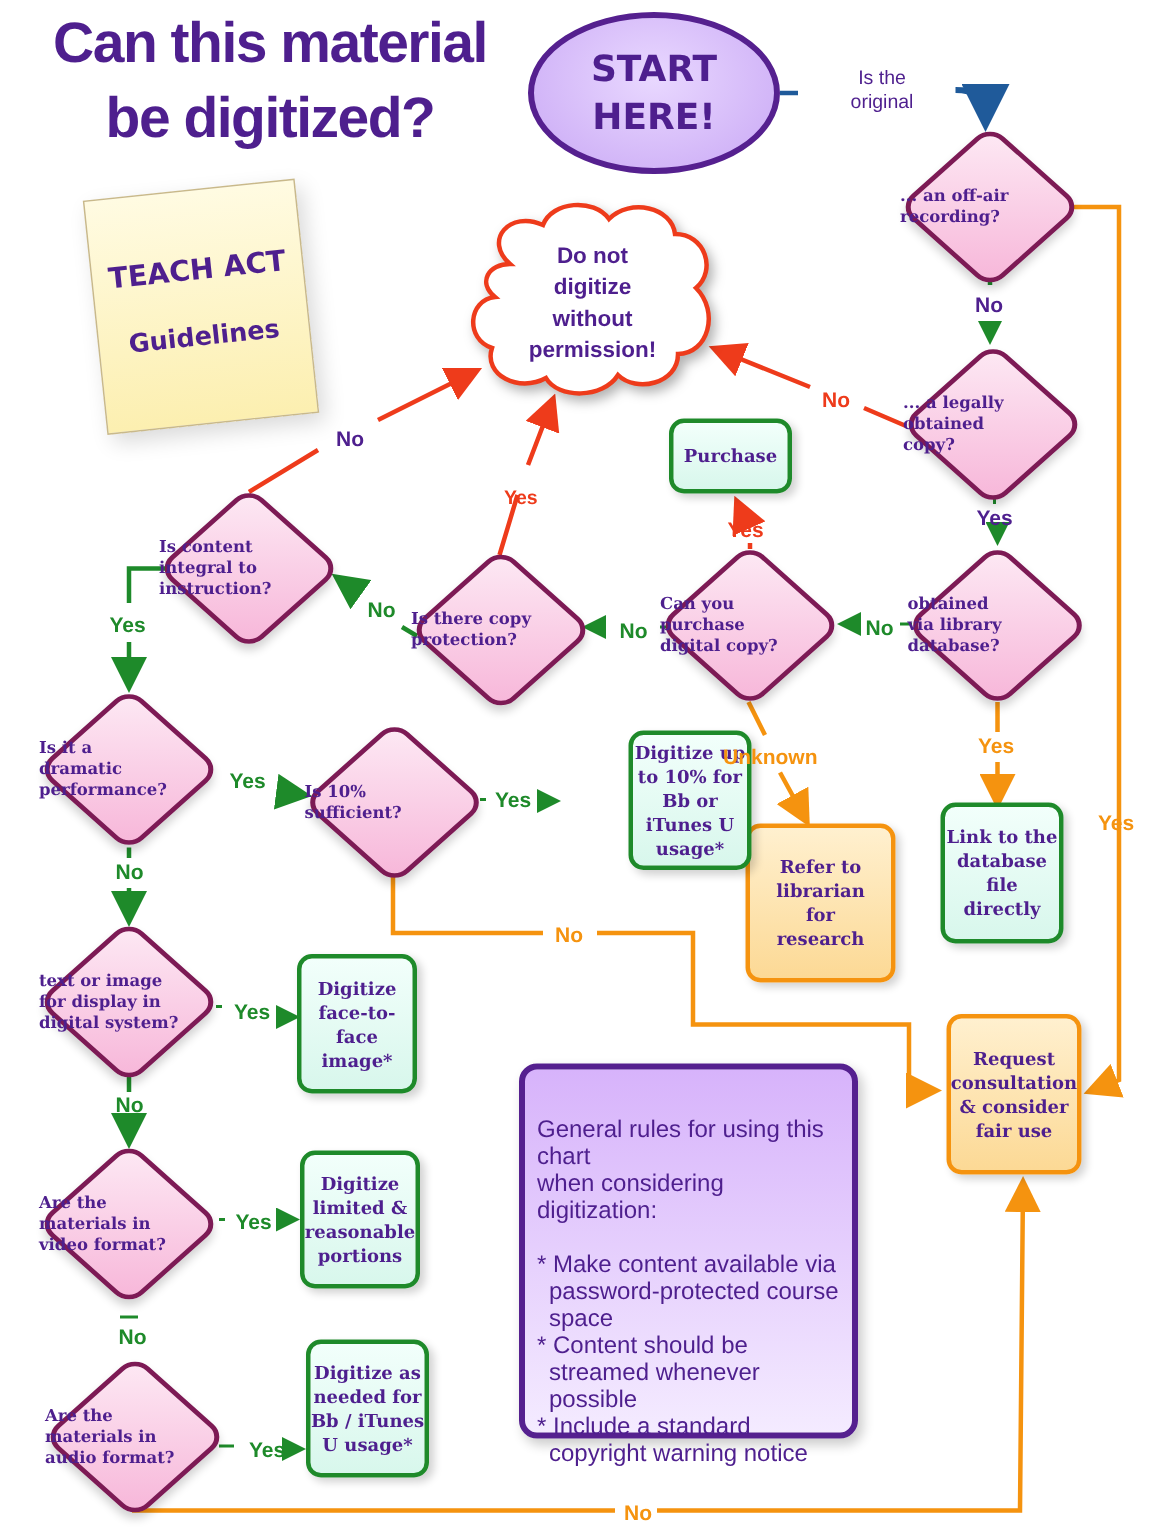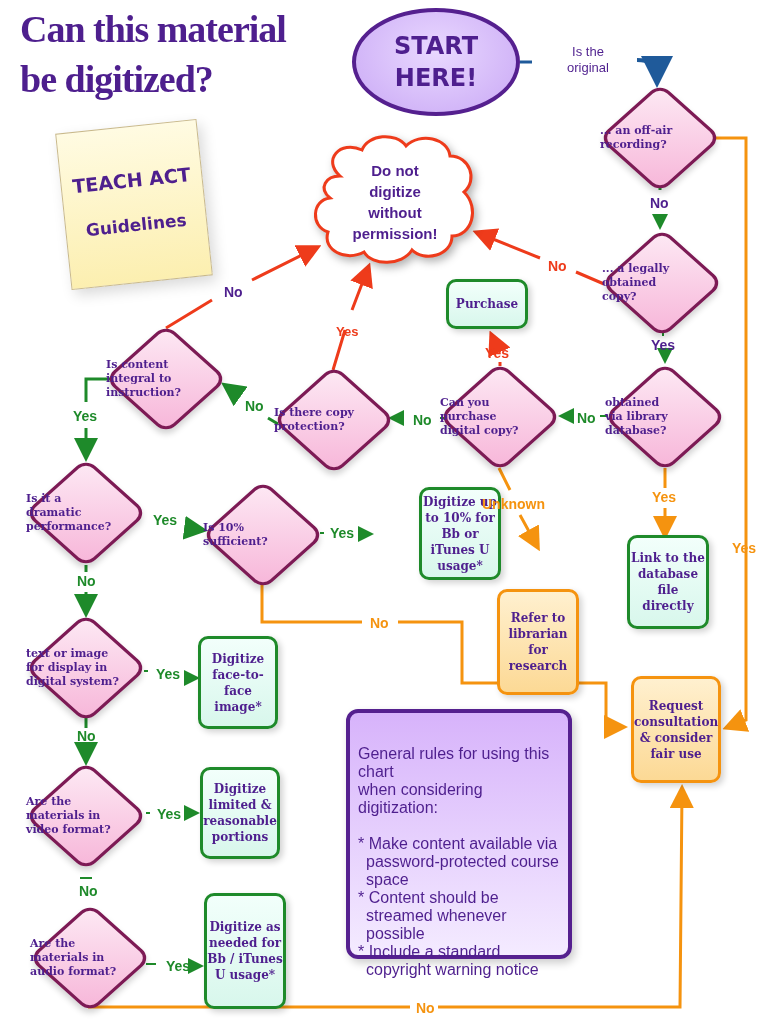--- a/index.html
+++ b/index.html
@@ -1,18 +1,18 @@
 <!DOCTYPE html>
 <html><head>
 <meta charset="utf-8">
 <style>
   html, body { margin: 0; padding: 0; background: #ffffff; }
   body { width: 770px; height: 1024px; position: relative; overflow: hidden; font-family: "Liberation Sans", sans-serif; }
   #canvas { position: absolute; left: 0; top: 0; width: 770px; height: 1024px; }
-  .title { position: absolute; left: 20px; top: 4px; width: 320px; color: #4e1f8e; font-family: Liberation Serif, serif; font-weight: bold; font-size: 38px; line-height: 50px; letter-spacing: -1px; }
+  .title { position: absolute; left: 20px; top: 4px; width: 320px; text-align: center; color: #4e1f8e; font-family: Liberation Sans, sans-serif; font-weight: bold; font-size: 38px; line-height: 50px; letter-spacing: -1px; }
   .title div { white-space: nowrap; }
   .sticky { position: absolute; left: 63px; top: 126px; width: 140px; height: 155px; background: linear-gradient(180deg,#fffbe2 0%,#fcefb0 100%); border: 1px solid #c9b98a; transform: rotate(-6deg); box-shadow: 4px 6px 14px rgba(0,0,0,0.15); color: #4e1f8e; font-family: "DejaVu Sans", sans-serif; font-weight: bold; text-align: center; }
   .sticky .l1 { position: absolute; top: 42px; left: 0; right: 0; font-size: 19px; letter-spacing: 0px; }
   .sticky .l2 { position: absolute; top: 88px; left: 0; right: 0; font-size: 17px; }
   .start { position: absolute; left: 352px; top: 8px; width: 168px; height: 108px; border-radius: 50%; background: radial-gradient(ellipse at 50% 40%, #e9d8ff 0%, #c9a8f5 100%); border: 4px solid #55208f; box-sizing: border-box; color: #4e1f8e; font-family: "DejaVu Sans", sans-serif; font-weight: bold; font-size: 24px; text-align: center; display: flex; flex-direction: column; justify-content: center; line-height: 32px; }
   .cloud-text { position: absolute; left: 318px; top: 160px; width: 154px; text-align: center; color: #4e1f8e; font-weight: bold; font-size: 15px; line-height: 21px; }
   .diamond { position: absolute; width: 120px; height: 110px; }
   .diamond .shape { position: absolute; left: 50%; top: 50%; width: 78px; height: 78px; transform: translate(-50%,-50%) scaleX(1.12) rotate(45deg); border: 3px solid #7d1a55; border-radius: 12px; background: linear-gradient(135deg,#fde9f4 0%,#f7b6d9 100%); box-shadow: 3px 3px 6px rgba(0,0,0,0.18); box-sizing: border-box; }
   .diamond .txt { position: absolute; left: 0; right: 0; top: 50%; transform: translateY(-50%); text-align: left; color: #4e1f8e; font-family: "DejaVu Serif", serif; font-weight: bold; font-size: 11px; line-height: 14px; }
   .box { position: absolute; border-radius: 10px; border: 3px solid #1e8a2a; background: linear-gradient(180deg,#f2fffb 0%,#d8f7ec 100%); box-shadow: 3px 3px 6px rgba(0,0,0,0.18); color: #4e1f8e; font-family: "DejaVu Serif", serif; font-weight: bold; font-size: 12px; line-height: 16px; text-align: center; display: flex; align-items: center; justify-content: center; box-sizing: border-box; }
@@ -216,21 +216,21 @@
   <div>Purchase</div>
 </div>
 <div class="box" style="left:627px;top:535px;width:82px;height:94px;">
   <div>
       <div>Link to the</div>
       <div>database</div>
       <div>file</div>
       <div>directly</div>
     </div>
 </div>
-<div class="box orange" style="left:497px;top:549px;width:82px;height:106px;margin-top:40px;">
+<div class="box orange" style="left:497px;top:549px;width:100px;height:106px;">
   <div>
       <div>Refer to</div>
       <div>librarian</div>
       <div>for</div>
       <div>research</div>
     </div>
 </div>
 <div class="box" style="left:372px;top:487px;width:82px;height:93px;margin-left:47px;">
   <div>
       <div>Digitize up</div>
@@ -249,21 +249,21 @@
     </div>
 </div>
 <div class="box" style="left:200px;top:767px;width:80px;height:92px;">
   <div>
       <div>Digitize</div>
       <div>limited &amp;</div>
       <div>reasonable</div>
       <div>portions</div>
     </div>
 </div>
-<div class="box" style="left:204px;top:893px;width:82px;height:116px;">
+<div class="box" style="left:204px;top:893px;width:82px;height:92px;">
   <div>
       <div>Digitize as</div>
       <div>needed for</div>
       <div>Bb / iTunes</div>
       <div>U usage*</div>
     </div>
 </div>
 <div class="box orange" style="left:631px;top:676px;width:90px;height:107px;">
   <div>
       <div>Request</div>

